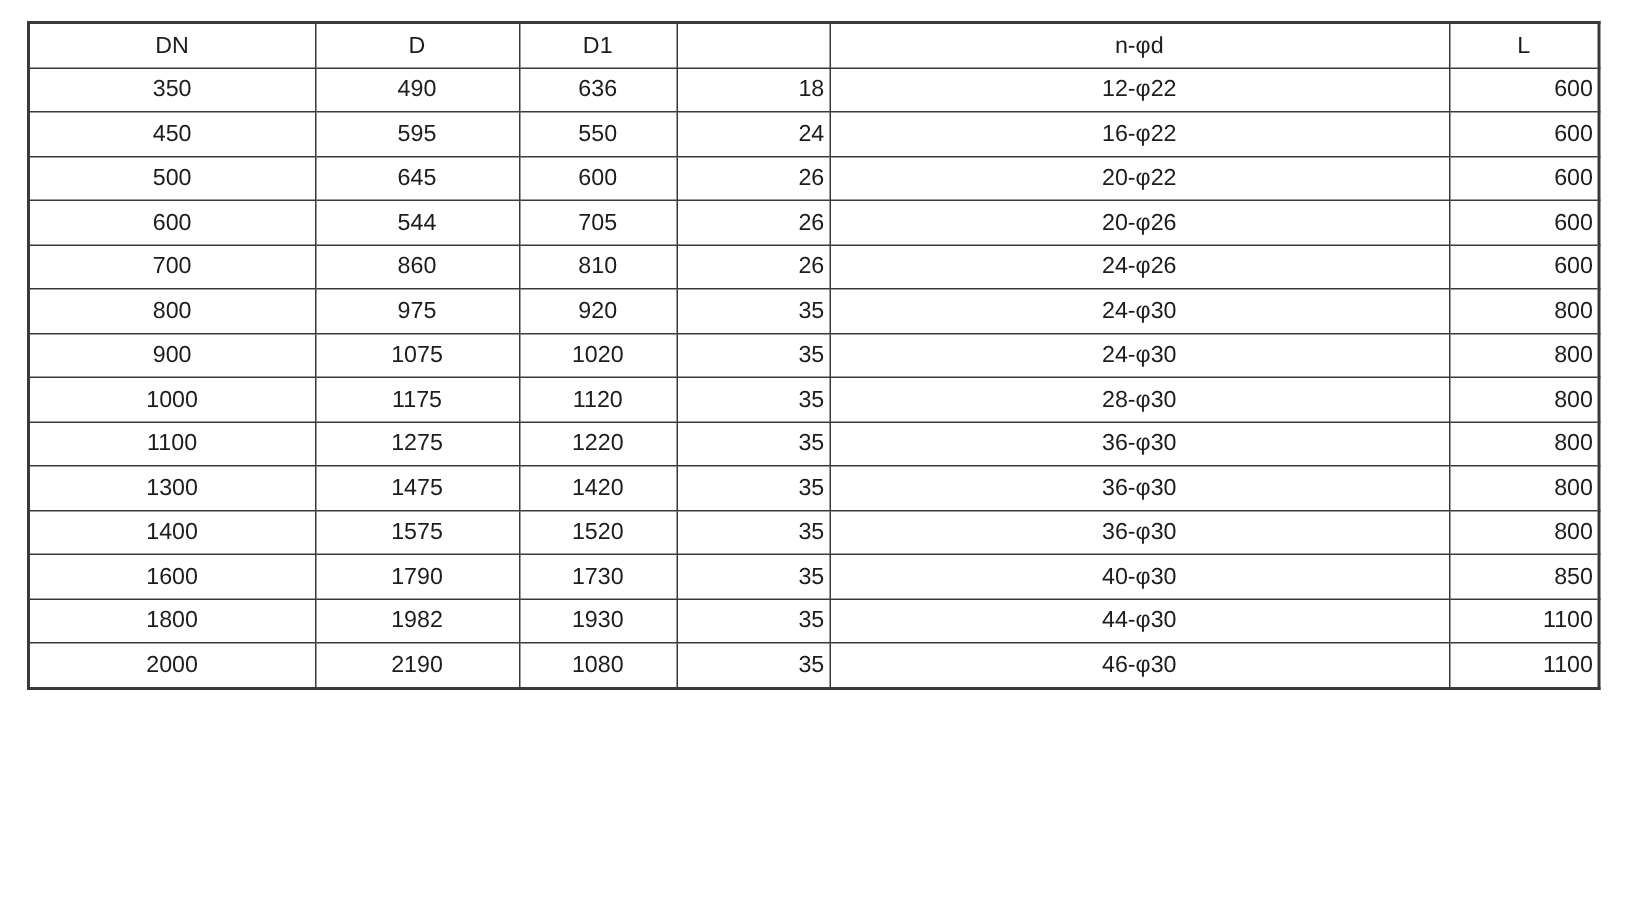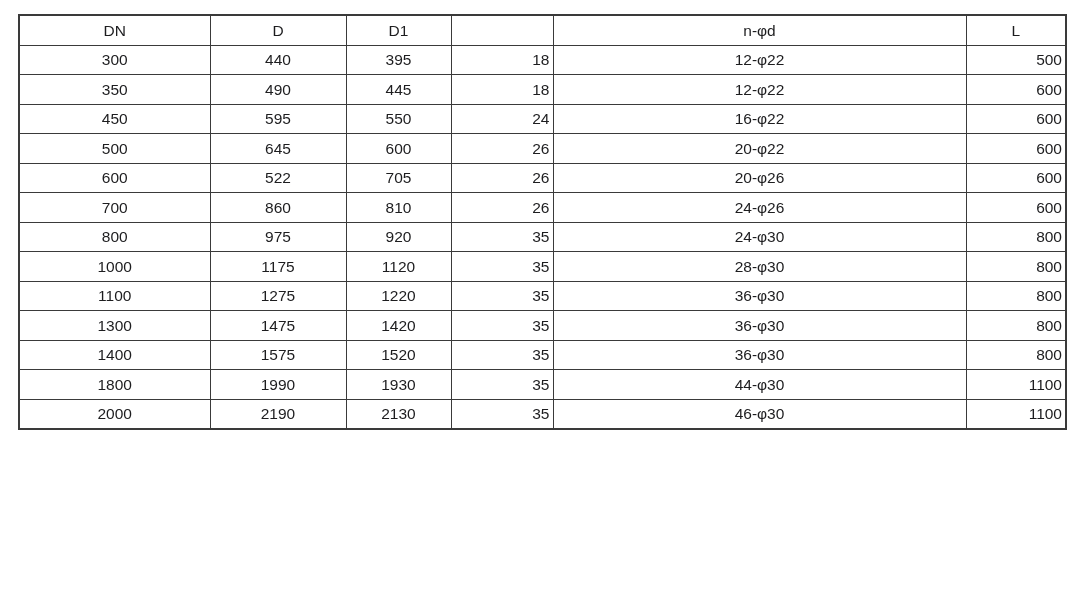--- a/index.html
+++ b/index.html
@@ -69,31 +69,23 @@
           <th>DN</th>
           <th>D</th>
           <th>D1</th>
           <th></th>
           <th>n-φd</th>
           <th>L</th>
         </tr>
     </thead>
     <tbody id="table-body">
         <tr>
-          <td class="align-center">300</td>
-          <td class="align-center">440</td>
-          <td class="align-center">395</td>
-          <td class="align-right">18</td>
-          <td class="align-center">12-φ22</td>
-          <td class="align-right">500</td>
-        </tr>
-        <tr>
           <td class="align-center">350</td>
           <td class="align-center">490</td>
-          <td class="align-center">445</td>
+          <td class="align-center">636</td>
           <td class="align-right">18</td>
           <td class="align-center">12-φ22</td>
           <td class="align-right">600</td>
         </tr>
         <tr>
           <td class="align-center">450</td>
           <td class="align-center">595</td>
           <td class="align-center">550</td>
           <td class="align-right">24</td>
           <td class="align-center">16-φ22</td>
@@ -102,38 +94,46 @@
         <tr>
           <td class="align-center">500</td>
           <td class="align-center">645</td>
           <td class="align-center">600</td>
           <td class="align-right">26</td>
           <td class="align-center">20-φ22</td>
           <td class="align-right">600</td>
         </tr>
         <tr>
           <td class="align-center">600</td>
-          <td class="align-center">522</td>
+          <td class="align-center">544</td>
           <td class="align-center">705</td>
           <td class="align-right">26</td>
           <td class="align-center">20-φ26</td>
           <td class="align-right">600</td>
         </tr>
         <tr>
           <td class="align-center">700</td>
           <td class="align-center">860</td>
           <td class="align-center">810</td>
           <td class="align-right">26</td>
           <td class="align-center">24-φ26</td>
           <td class="align-right">600</td>
         </tr>
         <tr>
           <td class="align-center">800</td>
           <td class="align-center">975</td>
           <td class="align-center">920</td>
+          <td class="align-right">35</td>
+          <td class="align-center">24-φ30</td>
+          <td class="align-right">800</td>
+        </tr>
+        <tr>
+          <td class="align-center">900</td>
+          <td class="align-center">1075</td>
+          <td class="align-center">1020</td>
           <td class="align-right">35</td>
           <td class="align-center">24-φ30</td>
           <td class="align-right">800</td>
         </tr>
         <tr>
           <td class="align-center">1000</td>
           <td class="align-center">1175</td>
           <td class="align-center">1120</td>
           <td class="align-right">35</td>
           <td class="align-center">28-φ30</td>
@@ -157,30 +157,38 @@
         </tr>
         <tr>
           <td class="align-center">1400</td>
           <td class="align-center">1575</td>
           <td class="align-center">1520</td>
           <td class="align-right">35</td>
           <td class="align-center">36-φ30</td>
           <td class="align-right">800</td>
         </tr>
         <tr>
+          <td class="align-center">1600</td>
+          <td class="align-center">1790</td>
+          <td class="align-center">1730</td>
+          <td class="align-right">35</td>
+          <td class="align-center">40-φ30</td>
+          <td class="align-right">850</td>
+        </tr>
+        <tr>
           <td class="align-center">1800</td>
-          <td class="align-center">1990</td>
+          <td class="align-center">1982</td>
           <td class="align-center">1930</td>
           <td class="align-right">35</td>
           <td class="align-center">44-φ30</td>
           <td class="align-right">1100</td>
         </tr>
         <tr>
           <td class="align-center">2000</td>
           <td class="align-center">2190</td>
-          <td class="align-center">2130</td>
+          <td class="align-center">1080</td>
           <td class="align-right">35</td>
           <td class="align-center">46-φ30</td>
           <td class="align-right">1100</td>
         </tr>
       </tbody>
   </table>
 </div>
 
 </body></html>

